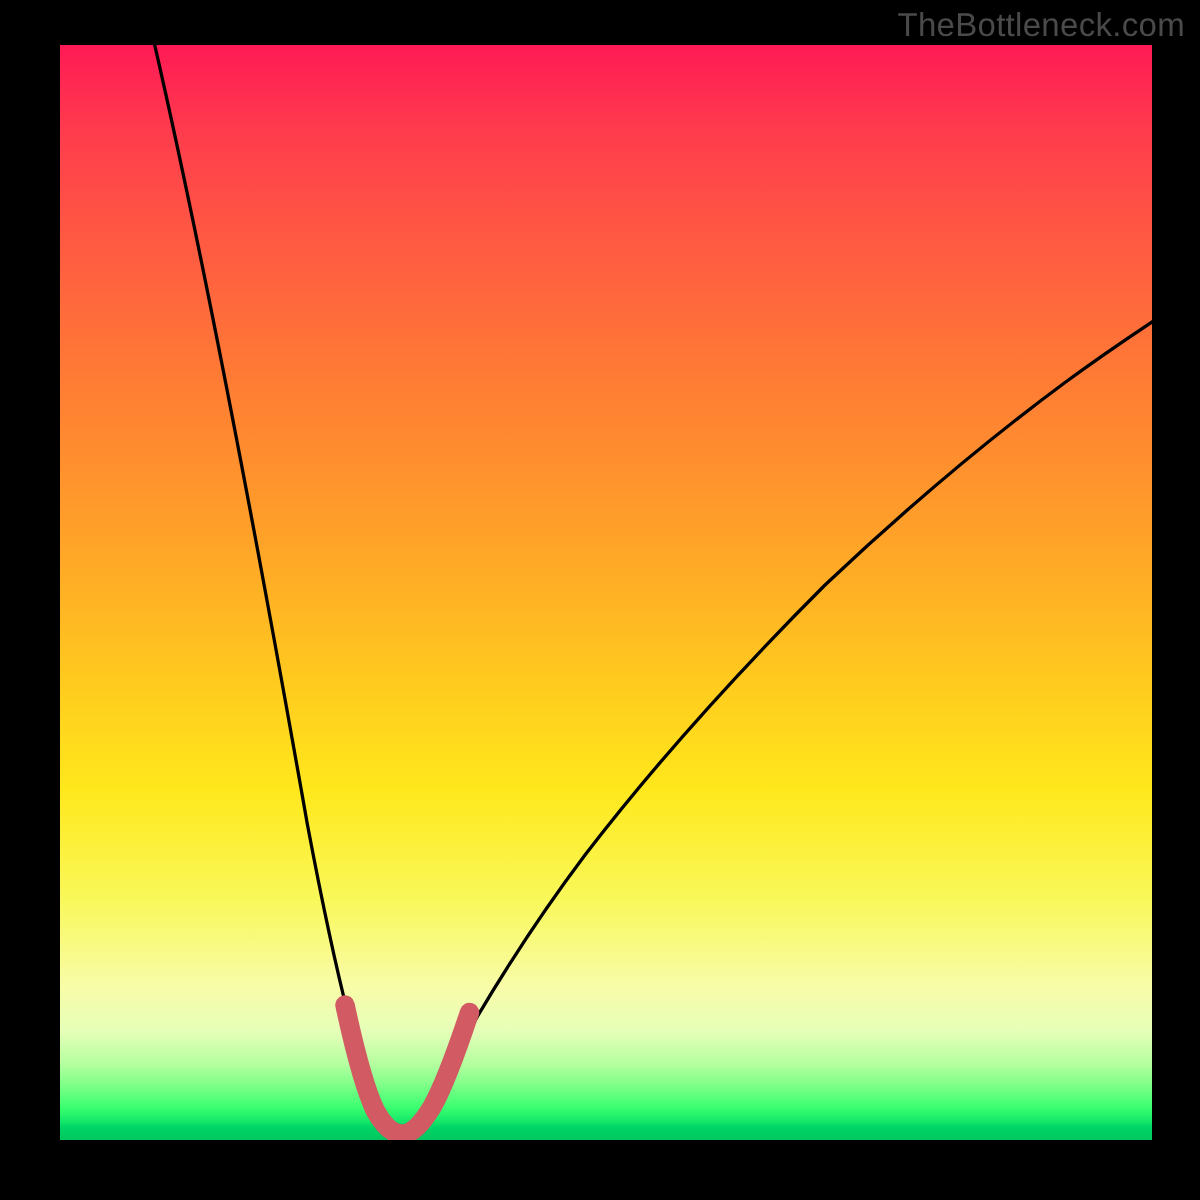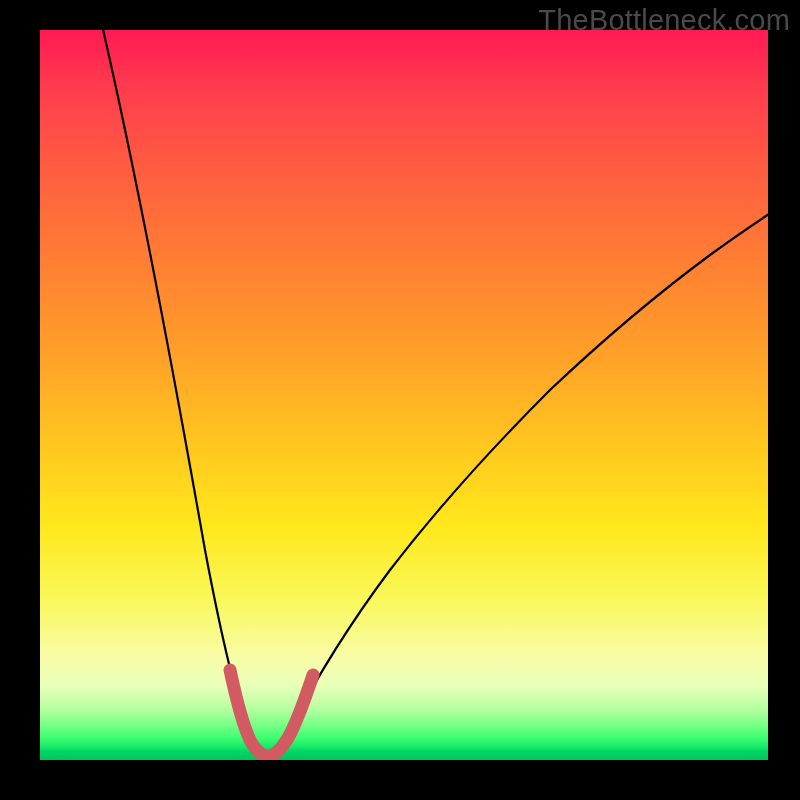--- a/index.html
+++ b/index.html
@@ -15,21 +15,21 @@
     position: relative;
     width: 800px;
     height: 800px;
     background: #000;
   }
   .watermark {
     position: absolute;
     top: 4px;
     right: 10px;
     color: #4a4a4a;
-    font-size: 29px;
+    font-size: 22px;
     font-weight: 400;
     letter-spacing: 0.2px;
     z-index: 10;
   }
   .plot-area {
     position: absolute;
     left: 40px;
     top: 30px;
     width: 728px;
     height: 730px;

